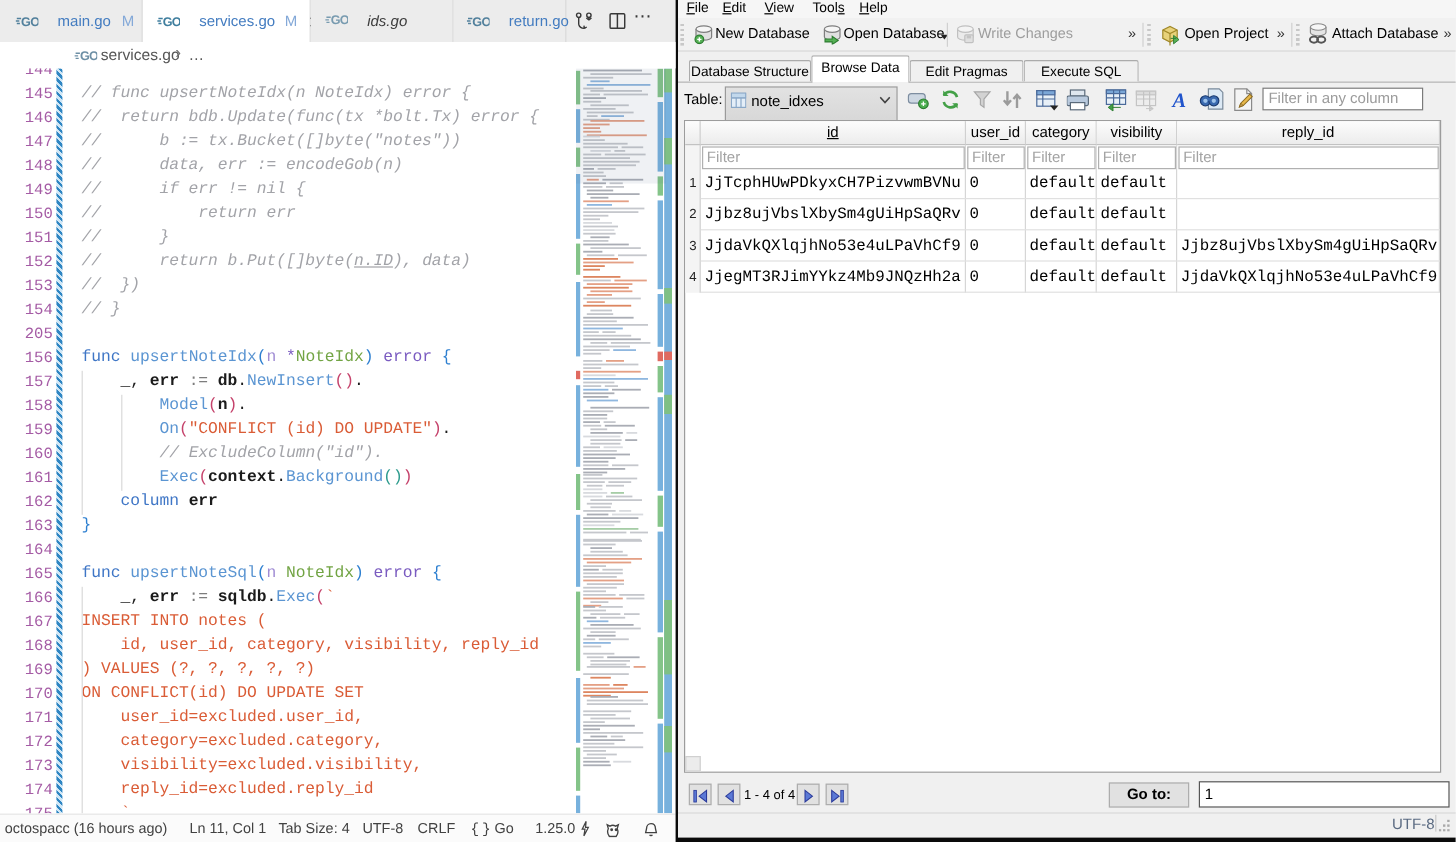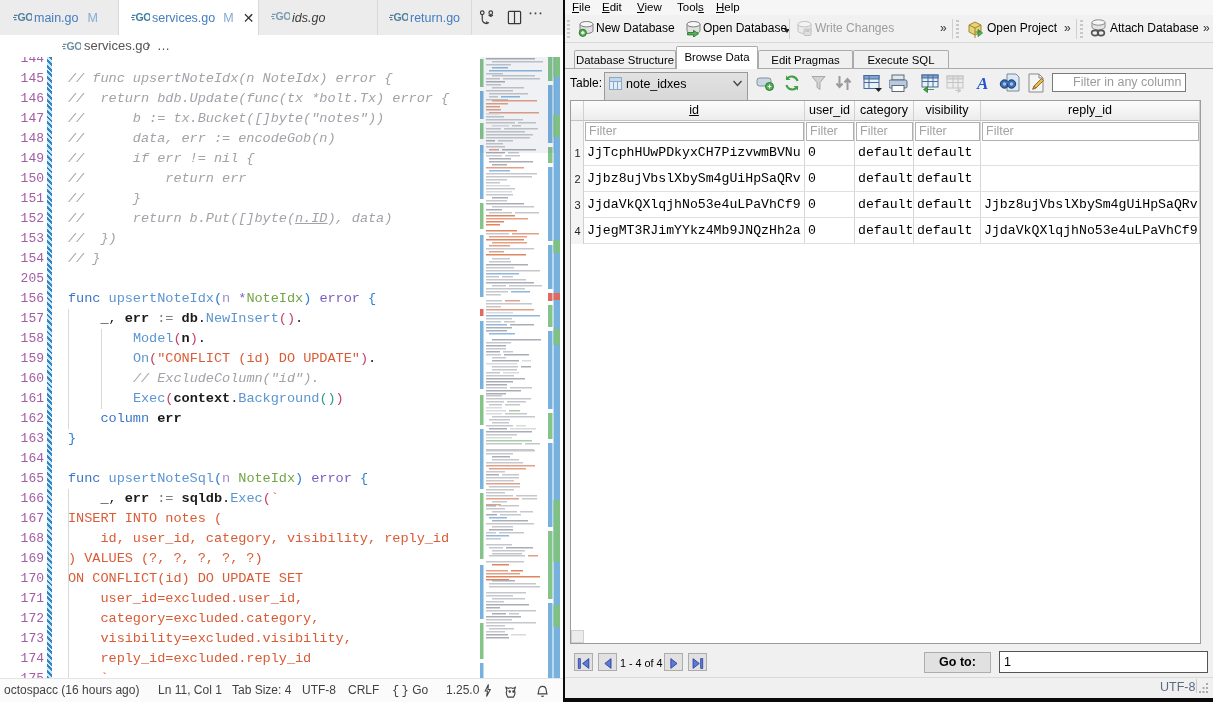--- a/index.html
+++ b/index.html
@@ -1,21 +1,21 @@
 <!DOCTYPE html>
 <html><head><meta charset="utf-8"><style>
 *{margin:0;padding:0;box-sizing:border-box}
 html,body{width:1213px;height:702px;overflow:hidden;background:#fff;
  font-family:"Liberation Sans",sans-serif;-webkit-font-smoothing:antialiased}
 .abs{position:absolute}
 
 #vsc{position:absolute;left:0;top:0;width:563px;height:702px;background:#fff}
 #tabs{position:absolute;left:0;top:0;width:563px;height:35px;background:#ececec;border-bottom:1px solid #ececec}
 .tab{position:absolute;top:0;height:35px;font-size:12.5px;display:flex;align-items:center;border-right:1px solid #d9d9d9}
-.tab .nm{margin-left:2px}
+.tab .nm{margin-left:16px}
 .goico{width:19px;height:11px;flex:0 0 auto}
 #crumb{position:absolute;left:0;top:35px;width:563px;height:22px;background:#fff;z-index:5;font-size:13px;color:#555}
 #editor{position:absolute;left:0;top:35px;width:563px;height:643px;background:#fff;overflow:hidden}
 .gn{position:absolute;width:44px;height:20px;line-height:20px;text-align:right;color:#a55ca5;
  font-family:"Liberation Mono",monospace;font-size:13px}
 .cl{position:absolute;left:68px;height:20px;line-height:20px;white-space:pre;
  font-family:"Liberation Mono",monospace;font-size:13.6px;letter-spacing:-0.05px;color:#1b1b1b}
 #gitbar{position:absolute;left:47px;top:22px;width:5px;height:621px;
  background:repeating-linear-gradient(45deg,#2f86c3 0 2px,#cfe6f5 2px 4px)}
 .guide{position:absolute;width:1px;background:#d9d9d9}
@@ -41,21 +41,21 @@
 
 .dtab{position:absolute;font-size:11.4px;white-space:nowrap;overflow:hidden;color:#000;text-align:center;
  border:1px solid #ababab;border-bottom:none;border-radius:2px 2px 0 0;background:#f0f0f0}
 .dtab.on{background:#fff;z-index:3}
 #tabline{position:absolute;left:0;top:68px;width:648px;height:1px;background:#ababab}
 
 #tblbar{position:absolute;left:0;top:69px;width:648px;height:31px;background:#f0f0f0}
 #combo{position:absolute;left:39px;top:3px;width:144px;height:36px;background:linear-gradient(#e2e2e2,#d5d5d5);
  border:1px solid #9a9a9a;font-size:12.5px;line-height:20px;color:#000}
 #filtin{position:absolute;left:487px;top:4px;width:134px;height:19px;border:1px solid #7a7a7a;background:#fff;
- font-size:12.5px;color:#9b9b9b;line-height:17px;padding-left:20px}
+ font-size:12.5px;color:#9b9b9b;line-height:17px;padding-left:4px}
 
 #grid{position:absolute;left:5px;top:100px;width:631px;height:544px;background:#fff;border:1px solid #9c9c9c}
 .gcol{position:absolute;top:20px;height:123px;border-right:1px solid #d6d6d6}
 .ghead{position:absolute;top:0;height:20px;background:linear-gradient(#fcfcfc,#ececec);border-right:1px solid #d0d0d0;
  border-bottom:1px solid #c2c2c2;font-size:12.5px;text-align:center;line-height:19px;color:#000}
 .vhdr{position:absolute;left:0;top:0;width:13px;height:143px;background:#f4f4f4;border-right:1px solid #d0d0d0}
 .rown{position:absolute;left:0;width:13px;font-size:11px;color:#222;text-align:center}
 .fcell{position:absolute;top:21px;height:19px;border:1px solid #b0b0b0;background:#fff;color:#a3a3a3;
  font-size:12.5px;line-height:17px;padding-left:3px}
 .dcell{position:absolute;height:26px;line-height:25px;font-family:"Liberation Mono",monospace;

